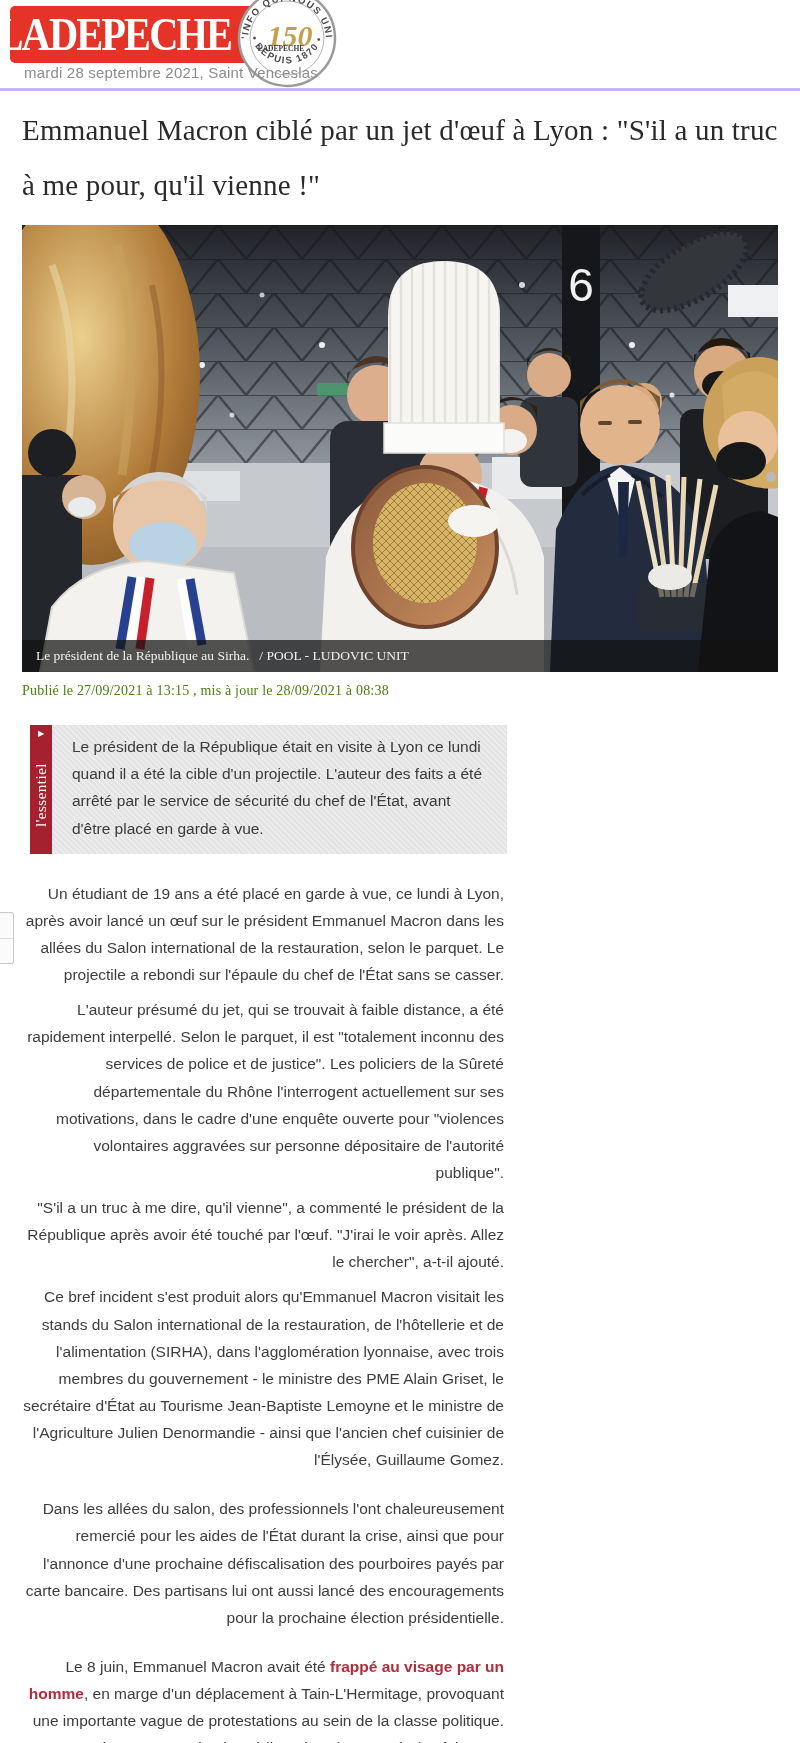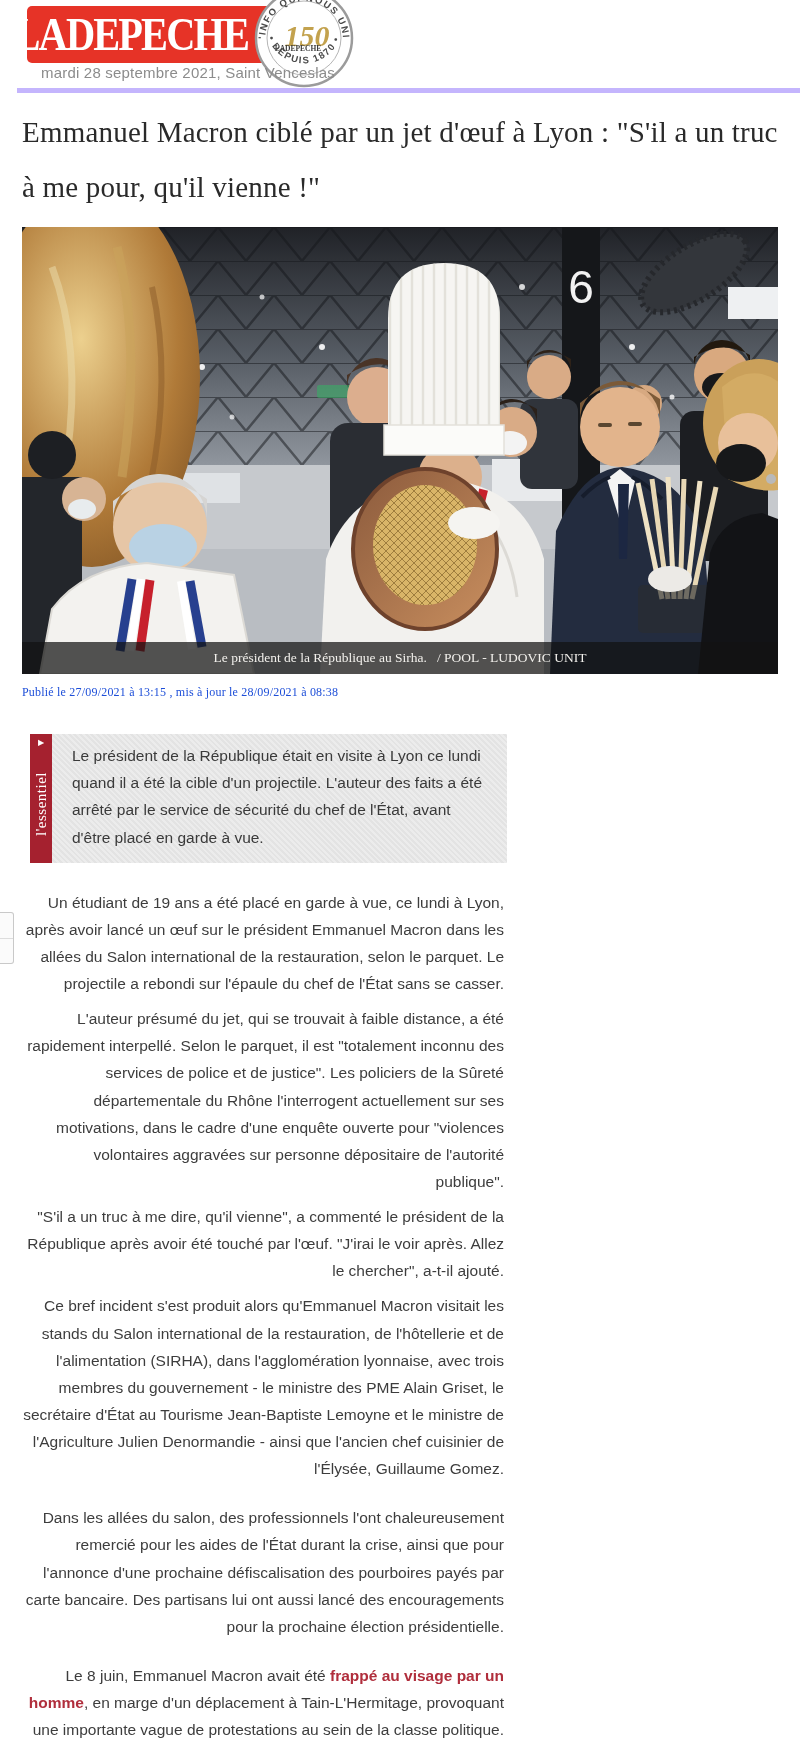--- a/index.html
+++ b/index.html
@@ -2,21 +2,21 @@
 <html lang="fr"><head>
 <meta charset="utf-8">
 <style>
   html,body{margin:0;padding:0;}
   body{
     width:800px;height:1743px;overflow:hidden;background:#fff;
     font-family:"Liberation Sans","DejaVu Sans",sans-serif;
     position:relative;
   }
   
-  .site-header{position:relative;height:88px;border-bottom:5px solid #c4b5fd;margin-left:17px;}
+  .site-header{position:relative;height:88px;border-bottom:3px solid #c4b5fd;}
   .logo-box{
     position:absolute;left:10px;top:6px;width:248px;height:57px;
     background:#e63327;border-radius:5px;display:flex;align-items:center;
     justify-content:center;color:#fff;cursor:pointer;
   }
   .logo-main{
     font-family:"Liberation Serif","DejaVu Serif",serif;font-weight:700;
     font-size:43px;letter-spacing:-2px;transform:scale(.94,1.08);display:inline-block;
   }
   .logo-dot{font-family:"Liberation Serif",serif;font-weight:700;font-size:40px;margin:0 1px 0 2px;line-height:0;position:relative;top:4px;}
@@ -27,25 +27,25 @@
   .article{padding:0 22px;}
   .article-title{
     font-family:"Liberation Serif","DejaVu Serif",serif;font-weight:400;
     font-size:29px;line-height:1.9;color:#2a2a2a;margin:12px 0 12px 0;letter-spacing:.2px;
   }
   figure.photo{margin:0;position:relative;width:756px;height:447px;overflow:hidden;background:#2a2d33;}
   figure.photo svg{display:block;}
   .caption-bar{
     position:absolute;left:0;right:0;bottom:0;height:32px;
     background:rgba(18,18,18,.72);color:#f2f0ec;display:flex;align-items:center;
-    font-family:"Liberation Serif",serif;font-size:13.5px;padding:0 14px;gap:10px;white-space:nowrap;justify-content:center;
+    font-family:"Liberation Serif",serif;font-size:13.5px;padding:0 14px;gap:10px;white-space:nowrap;
   }
   .published-line{
-    font-family:"Liberation Serif","DejaVu Serif",serif;font-size:12px;color:#1d4ed8;
-    margin:11px 0 34px 0;letter-spacing:.2px;
+    font-family:"Liberation Serif","DejaVu Serif",serif;font-size:14px;color:#4d7c0f;
+    margin:11px 0 26px 0;letter-spacing:.2px;
   }
   
   .essentiel{display:flex;width:477px;margin:4px 0 26px 8px;min-height:128px;}
   .essentiel-strip{
     width:22px;background:#a5212f;position:relative;flex:0 0 22px;
   }
   .essentiel-arrow{
     position:absolute;top:5px;left:50%;transform:translateX(-50%);
     color:#fff;font-size:8px;line-height:1;
   }

